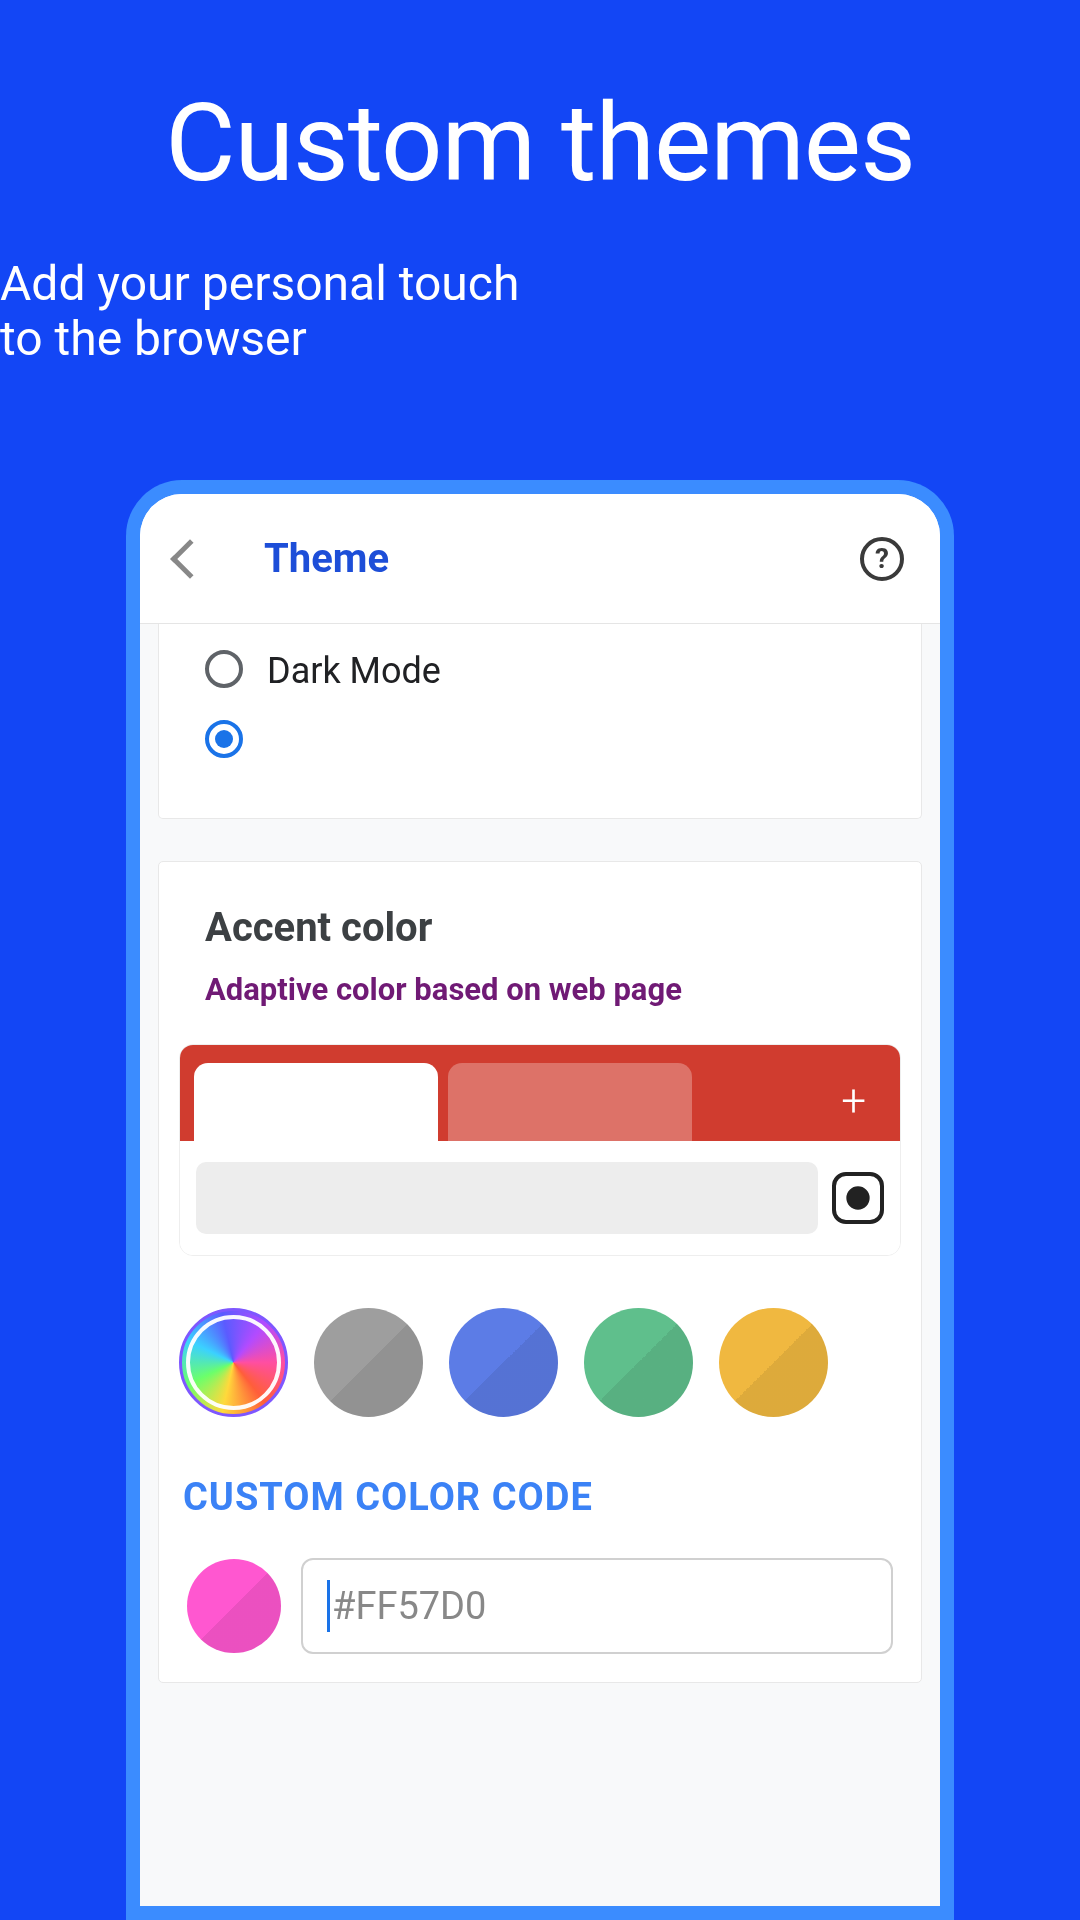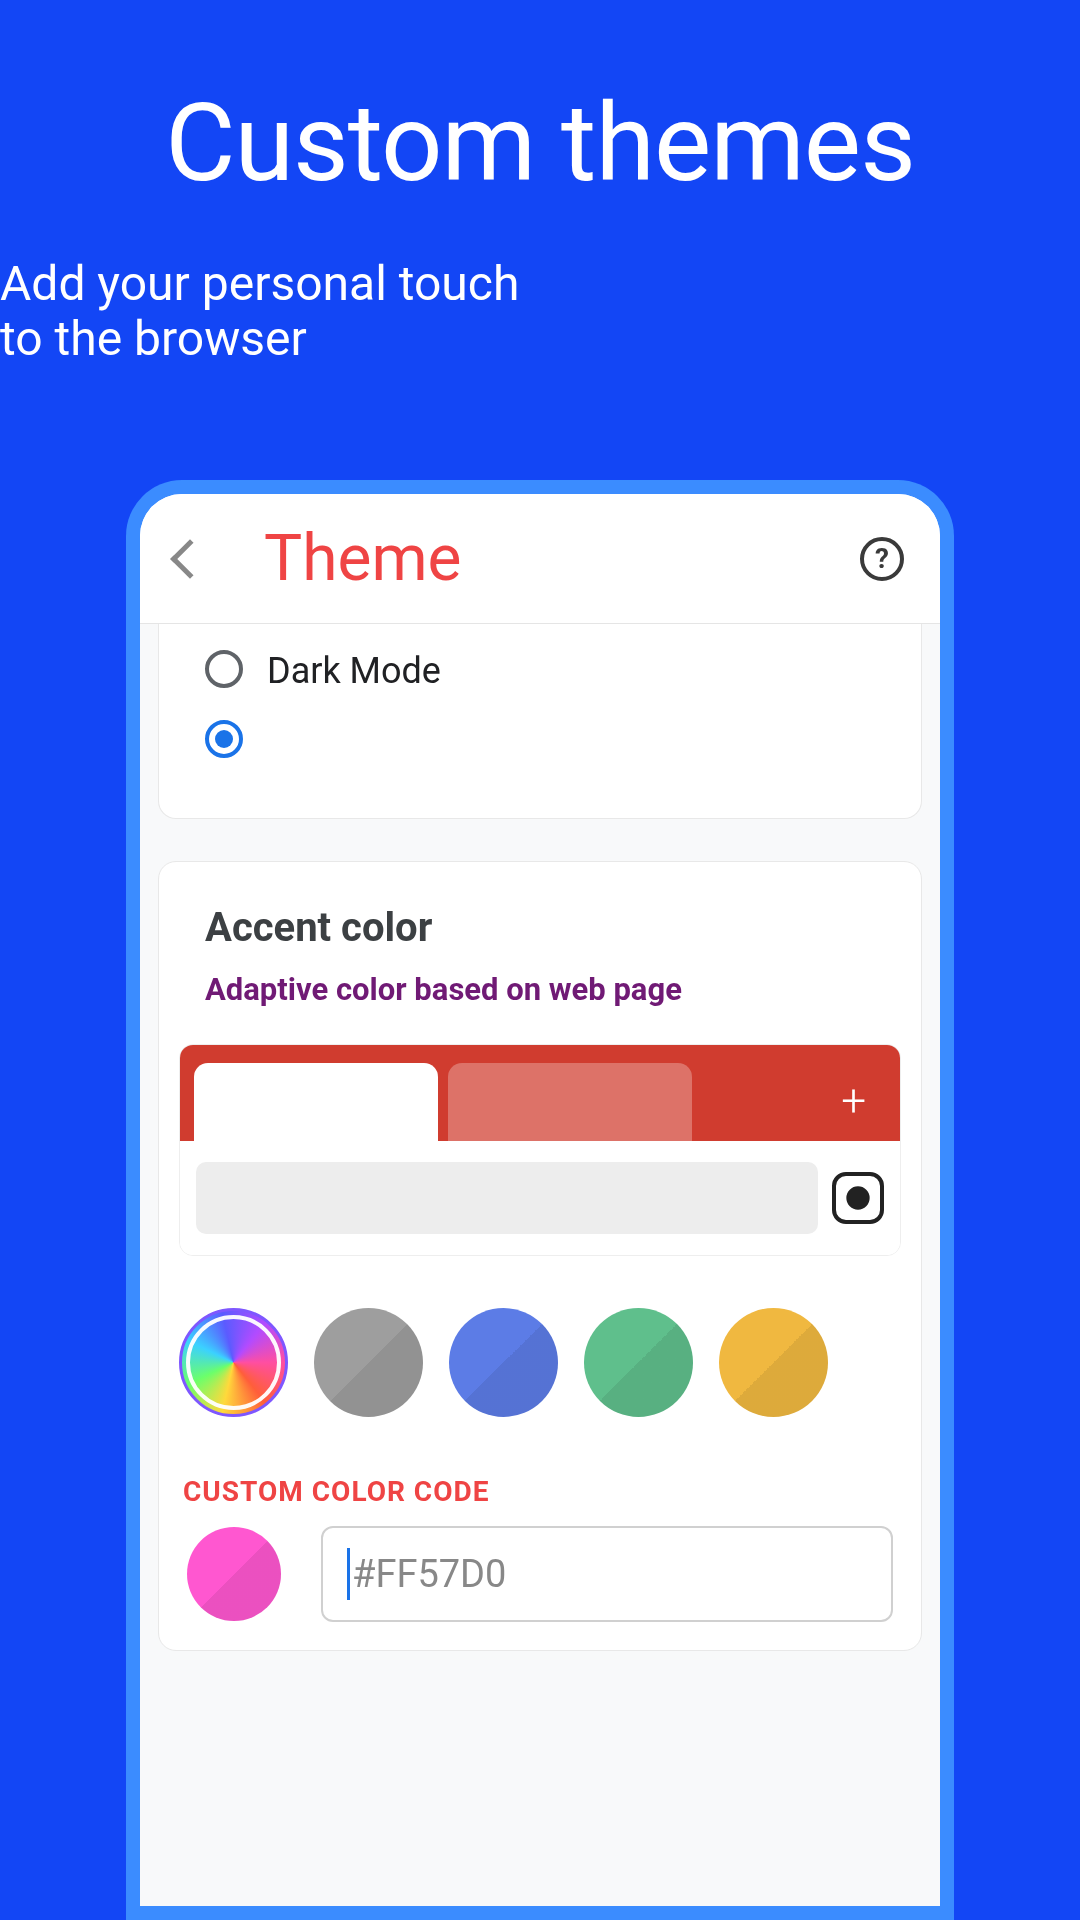--- a/index.html
+++ b/index.html
@@ -56,23 +56,23 @@
 }
 .back-chevron {
   width: 28px;
   height: 28px;
   border-left: 5px solid #888;
   border-bottom: 5px solid #888;
   transform: rotate(45deg);
   margin-right: 60px;
 }
 .header-title {
-  font-size: 64px;
-  font-weight: 400;
-  color: #ef4444;
+  font-size: 40px;
+  font-weight: 700;
+  color: #1d4ed8;
   flex: 1;
 }
 .help-circle {
   width: 44px;
   height: 44px;
   border: 4px solid #3a3a3a;
   border-radius: 50%;
   display: flex;
   align-items: center;
   justify-content: center;
@@ -80,21 +80,21 @@
   font-weight: 700;
   color: #3a3a3a;
 }
 .content {
   flex: 1;
   padding: 0 18px;
   overflow: hidden;
 }
 .card {
   background: #fff;
-  border-radius: 18px;
+  border-radius: 5px;
   border: 1px solid #E8E8E8;
   margin-bottom: 42px;
   padding-bottom: 28px;
 }
 .card.first {
   border-top-left-radius: 0;
   border-top-right-radius: 0;
   border-top: none;
   padding-top: 12px;
   padding-bottom: 46px;
@@ -215,30 +215,30 @@
   position: absolute;
   inset: 4px;
   border: 4px solid rgba(255,255,255,0.95);
   border-radius: 50%;
 }
 .swatch-gray { background: #9E9E9E; }
 .swatch-blue { background: #5C7CE6; }
 .swatch-green { background: #5FBF8C; }
 .swatch-yellow { background: #F0B840; }
 .custom-label {
-  font-size: 28px;
+  font-size: 38px;
   font-weight: 700;
-  color: #ef4444;
+  color: #3b82f6;
   letter-spacing: 1px;
-  padding: 38px 24px 18px;
+  padding: 38px 24px 39px;
 }
 .custom-row {
   display: flex;
   align-items: center;
-  gap: 40px;
+  gap: 20px;
   padding: 0 28px;
 }
 .custom-swatch {
   width: 94px;
   height: 94px;
   border-radius: 50%;
   background: #FF57D0;
   position: relative;
   overflow: hidden;
 }

